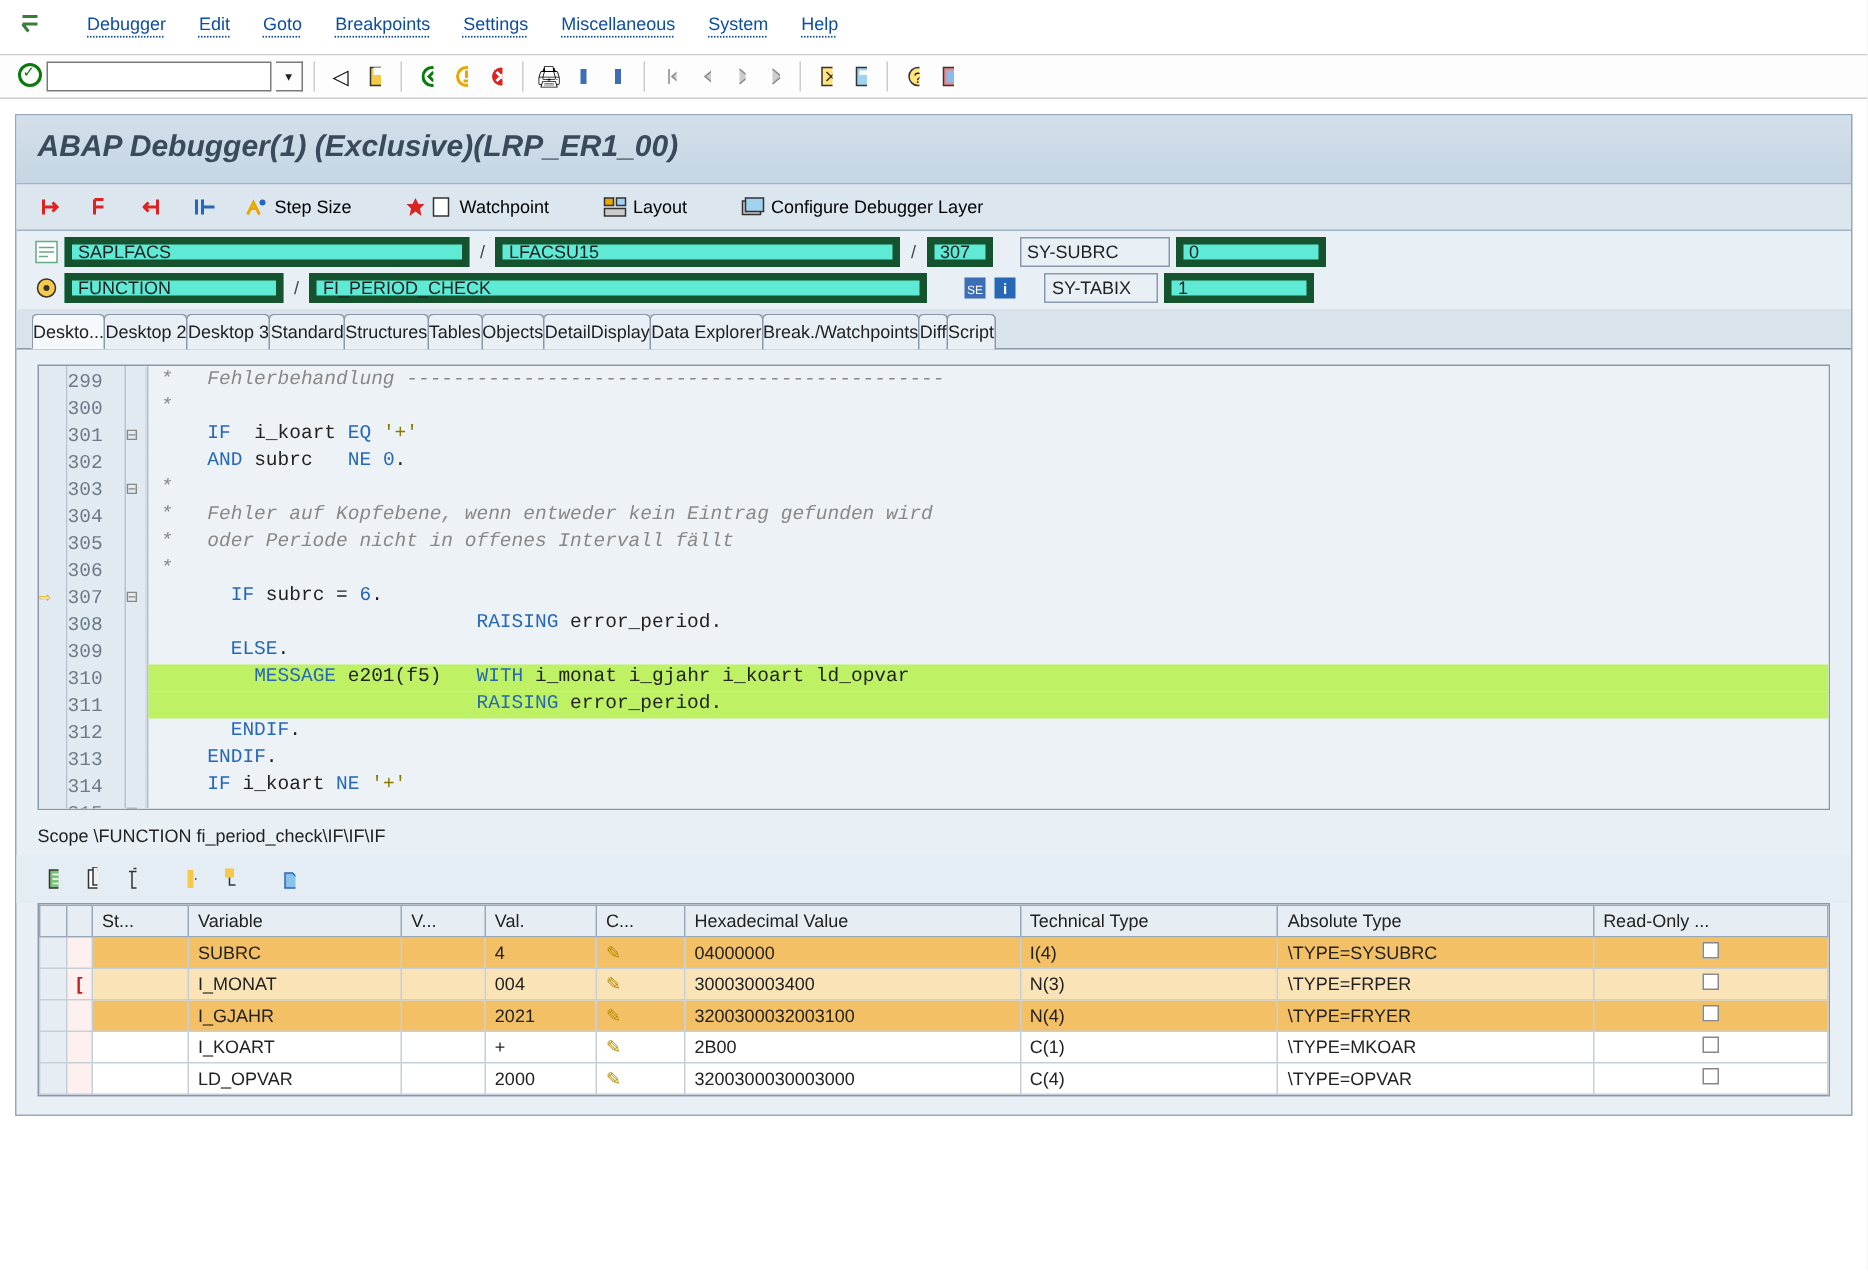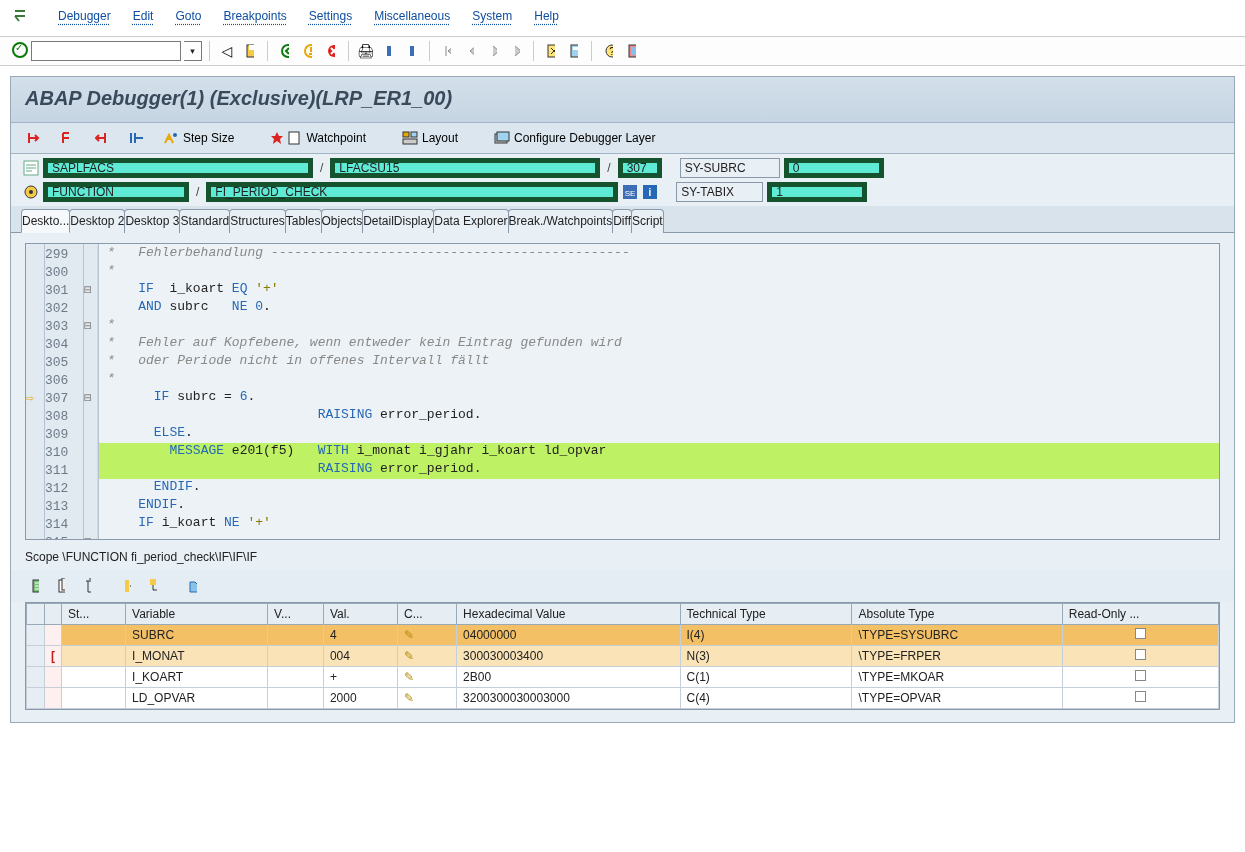--- a/index.html
+++ b/index.html
@@ -338,34 +338,34 @@
   <div class="info-row">
     <span class="mini-icon">
         <svg width="16" height="16">
           <circle cx="8" cy="8" r="6" fill="#f7c948" stroke="#333"></circle>
           <circle cx="8" cy="8" r="2" fill="#333"></circle>
         </svg>
       </span>
     <span class="info-field" style="width:146px">FUNCTION</span>
     <span class="slash">/</span>
     <span class="info-field" style="width:412px">FI_PERIOD_CHECK</span>
-    <span class="mini-icon" style="margin-left:0">
+    <span class="mini-icon" style="margin-left:20px">
         <svg width="16" height="16">
           <rect x="1" y="1" width="14" height="14" fill="#3d6db5"></rect>
           <text x="8" y="12" text-anchor="middle" fill="#fff" font-size="8">SE</text>
         </svg>
       </span>
     <span class="mini-icon">
         <svg width="16" height="16">
           <rect x="1" y="1" width="14" height="14" fill="#2668b5"></rect>
           <text x="8" y="12" text-anchor="middle" fill="#fff" font-size="10" font-weight="bold">i</text>
         </svg>
       </span>
     <span style="width:10px"></span>
-    <span class="info-field info-label" style="width:87px;border:1px solid #8a99aa;">SY-TABIX</span>
+    <span class="info-field info-label" style="width:76px;border:1px solid #8a99aa;">SY-TABIX</span>
     <span class="info-field" style="width:100px">1</span>
   </div>
 
   <div class="tabs" id="main-tabs">
       <div class="tab active">Deskto...</div>
       <div class="tab">Desktop 2</div>
       <div class="tab">Desktop 3</div>
       <div class="tab">Standard</div>
       <div class="tab">Structures</div>
       <div class="tab">Tables</div>
@@ -537,20 +537,33 @@
             <td></td>
             <td>I_MONAT</td>
             <td></td>
             <td>004</td>
             <td><span class="pencil">✎</span></td>
             <td>300030003400</td>
             <td>N(3)</td>
             <td>\TYPE=FRPER</td>
             <td style="text-align: center;"><span class="chkbox"></span></td>
           </tr>
+          <tr class="row-orange">
+            <td class="gutter-cell"></td>
+            <td class="bracket-cell"></td>
+            <td></td>
+            <td>I_GJAHR</td>
+            <td></td>
+            <td>2021</td>
+            <td><span class="pencil">✎</span></td>
+            <td>3200300032003100</td>
+            <td>N(4)</td>
+            <td>\TYPE=FRYER</td>
+            <td style="text-align: center;"><span class="chkbox"></span></td>
+          </tr>
           <tr class="row-plain">
             <td class="gutter-cell"></td>
             <td class="bracket-cell"></td>
             <td></td>
             <td>I_KOART</td>
             <td></td>
             <td>+</td>
             <td><span class="pencil">✎</span></td>
             <td>2B00</td>
             <td>C(1)</td>

